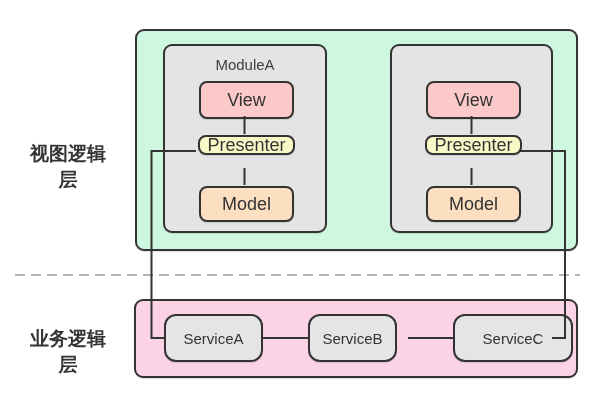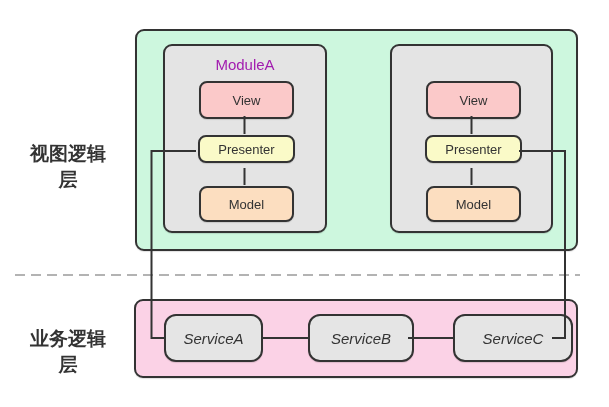--- a/index.html
+++ b/index.html
@@ -44,55 +44,54 @@
   }
   .module-a { left: 163px; }
   .module-b { left: 390px; width: 163px; }
   .module-title {
     position: absolute;
     top: 10px;
     left: 0;
     width: 100%;
     text-align: center;
     font-size: 15px;
-    color: #a21caf;
+    color: #404040;
   }
   .node {
     position: absolute;
     border: 2px solid #333333;
     border-radius: 8px;
     box-sizing: border-box;
     display: flex;
     align-items: center;
     justify-content: center;
-    font-size: 13px;
+    font-size: 18px;
     color: #333333;
     box-shadow: 0 1px 1px rgba(0,0,0,0.12);
   }
   .node-view      { left: 34px; top: 35px;  width: 95px; height: 38px; background: #fbc9c9; }
-  .node-presenter { left: 33px; top: 89px;  width: 97px; height: 28px; background: #fafac8; }
+  .node-presenter { left: 33px; top: 89px;  width: 97px; height: 20px; background: #fafac8; }
   .node-model     { left: 34px; top: 140px; width: 95px; height: 36px; background: #fcdec0; }
   .service {
     position: absolute;
     top: 314px;
     height: 48px;
     background: #e5e5e5;
     border: 2px solid #333333;
     border-radius: 12px;
     box-sizing: border-box;
     display: flex;
     align-items: center;
     justify-content: center;
     font-size: 15px;
     color: #333333;
     box-shadow: 0 1px 1px rgba(0,0,0,0.12);
-    font-style: italic;
   }
   .service-a { left: 164px; width: 99px; }
-  .service-b { left: 308px; width: 106px; }
+  .service-b { left: 308px; width: 89px; }
   .service-c { left: 453px; width: 120px; }
   .layer-label {
     position: absolute;
     left: 30px;
     width: 76px;
     text-align: center;
     font-size: 19px;
     font-weight: 600;
     color: #333333;
   }

